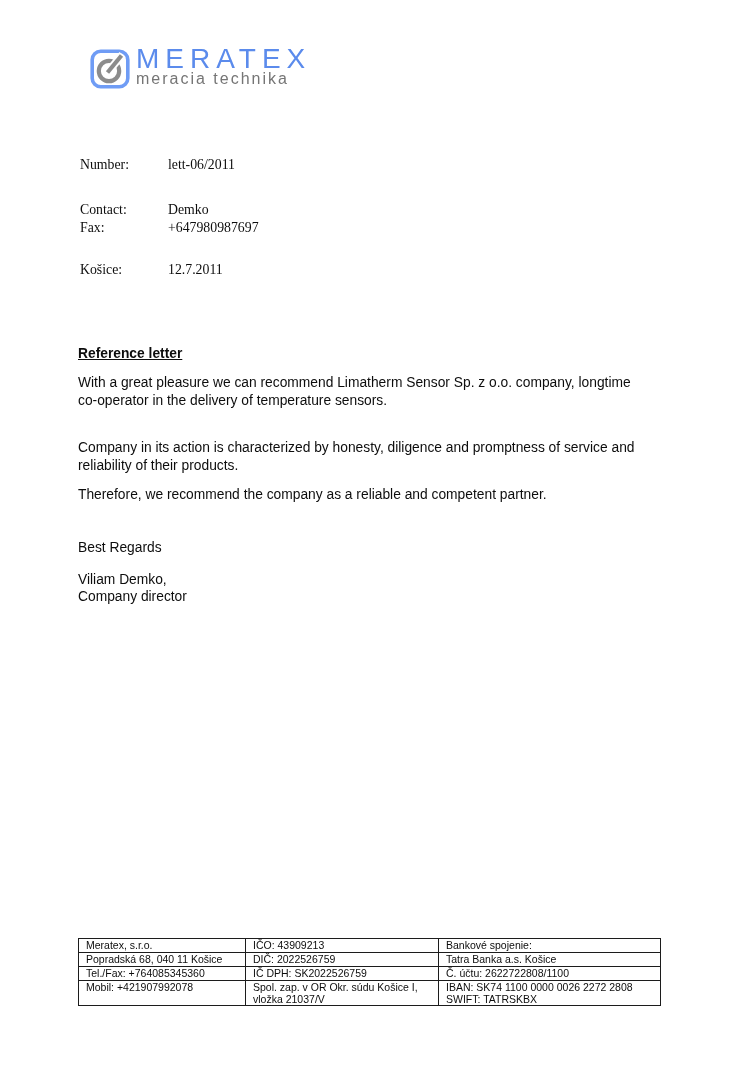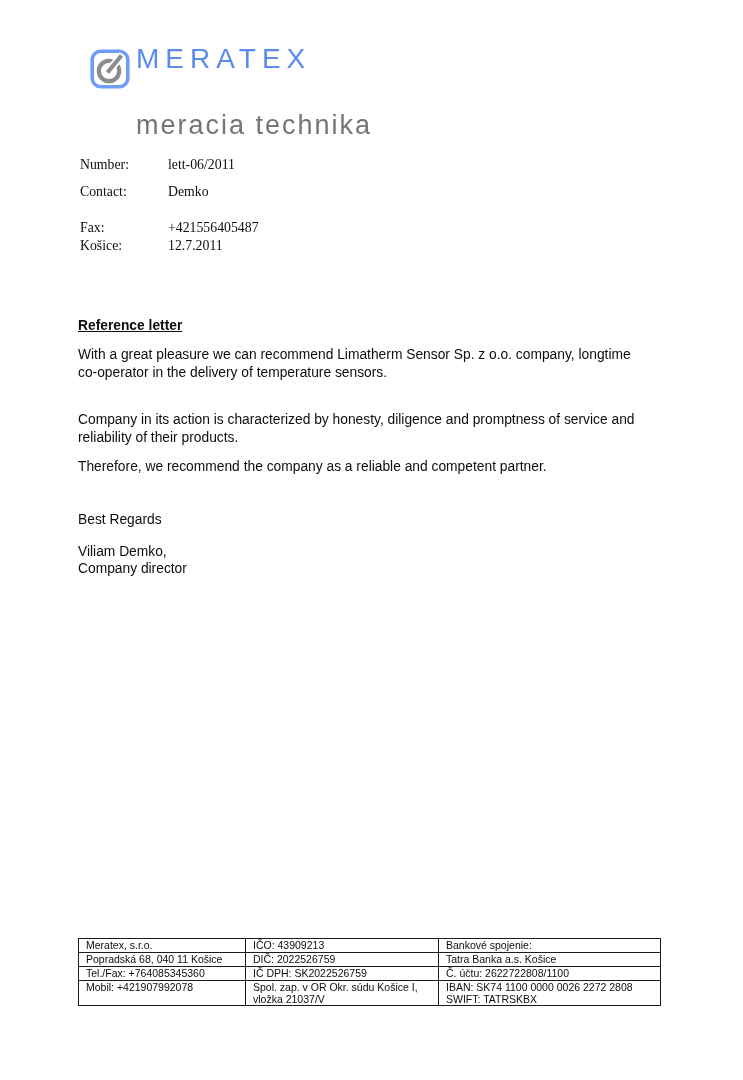--- a/index.html
+++ b/index.html
@@ -15,34 +15,35 @@
 
   
   .logo-icon { position: absolute; left: 90px; top: 49px; width: 40px; height: 40px; }
   .brand {
     position: absolute; left: 136px; top: 45px;
     font-size: 28px; font-weight: normal; letter-spacing: 6px;
     line-height: 28px; white-space: nowrap;
   }
   .tagline {
     position: absolute; left: 136px; top: 69px;
-    font-size: 27px; letter-spacing: 2px;
-    line-height: 20px; white-space: nowrap; margin-top: 46px;
+    font-size: 16px; letter-spacing: 2px;
+    line-height: 20px; white-space: nowrap;
   }
 
   
   .meta-row { position: absolute; left: 80px; width: 420px; height: 15px;
     font-size: 13.8px; line-height: 15px; font-family: Liberation Serif, serif; }
   .meta-row .value { position: absolute; left: 88px; top: 0; }
 
   
   .tblock {
     position: absolute; left: 78px; width: 655px;
     font-size: 13.8px; line-height: 18px;
     white-space: pre-line;
+    margin-top: 28px;
   }
   .heading { font-weight: bold; text-decoration: underline; }
   .sig { line-height: 17px; }
 
   
   .footer-table {
     position: absolute; left: 78px; top: 938px;
     border-collapse: collapse; table-layout: fixed;
     font-size: 10.5px; line-height: 11.5px;
   }
@@ -65,29 +66,29 @@
     <line x1="16.5" y1="24.5" x2="32.5" y2="5.5" stroke="#ffffff" stroke-width="8"></line>
     <line x1="17.5" y1="23.5" x2="31.5" y2="6.5" stroke="#8c8c8c" stroke-width="4.2"></line>
   </svg>
   <div class="brand" style="color:#5b8bec">MERATEX</div>
   <div class="tagline" style="color:#757575">meracia technika</div>
 
   <div class="meta-row" style="top:157px">
     <span>Number:</span>
     <span class="value">lett-06/2011</span>
   </div>
-  <div class="meta-row" style="top:184px">
+  <div class="meta-row" style="top:202px">
     <span>Contact:</span>
     <span class="value">Demko</span>
   </div>
   <div class="meta-row" style="top:220px">
     <span>Fax:</span>
-    <span class="value">+421556405487</span>
+    <span class="value">+647980987697</span>
   </div>
-  <div class="meta-row" style="top:238px">
+  <div class="meta-row" style="top:262px">
     <span>Košice:</span>
     <span class="value">12.7.2011</span>
   </div>
 
   <div class="tblock heading" style="top:317px">Reference letter</div>
   <div class="tblock" style="top:346px">With a great pleasure we can recommend Limatherm Sensor Sp. z o.o. company, longtime
 co-operator in the delivery of temperature sensors.</div>
   <div class="tblock" style="top:411px">Company in its action is characterized by honesty, diligence and promptness of service and
 reliability of their products.</div>
   <div class="tblock" style="top:458px">Therefore, we recommend the company as a reliable and competent partner.</div>

